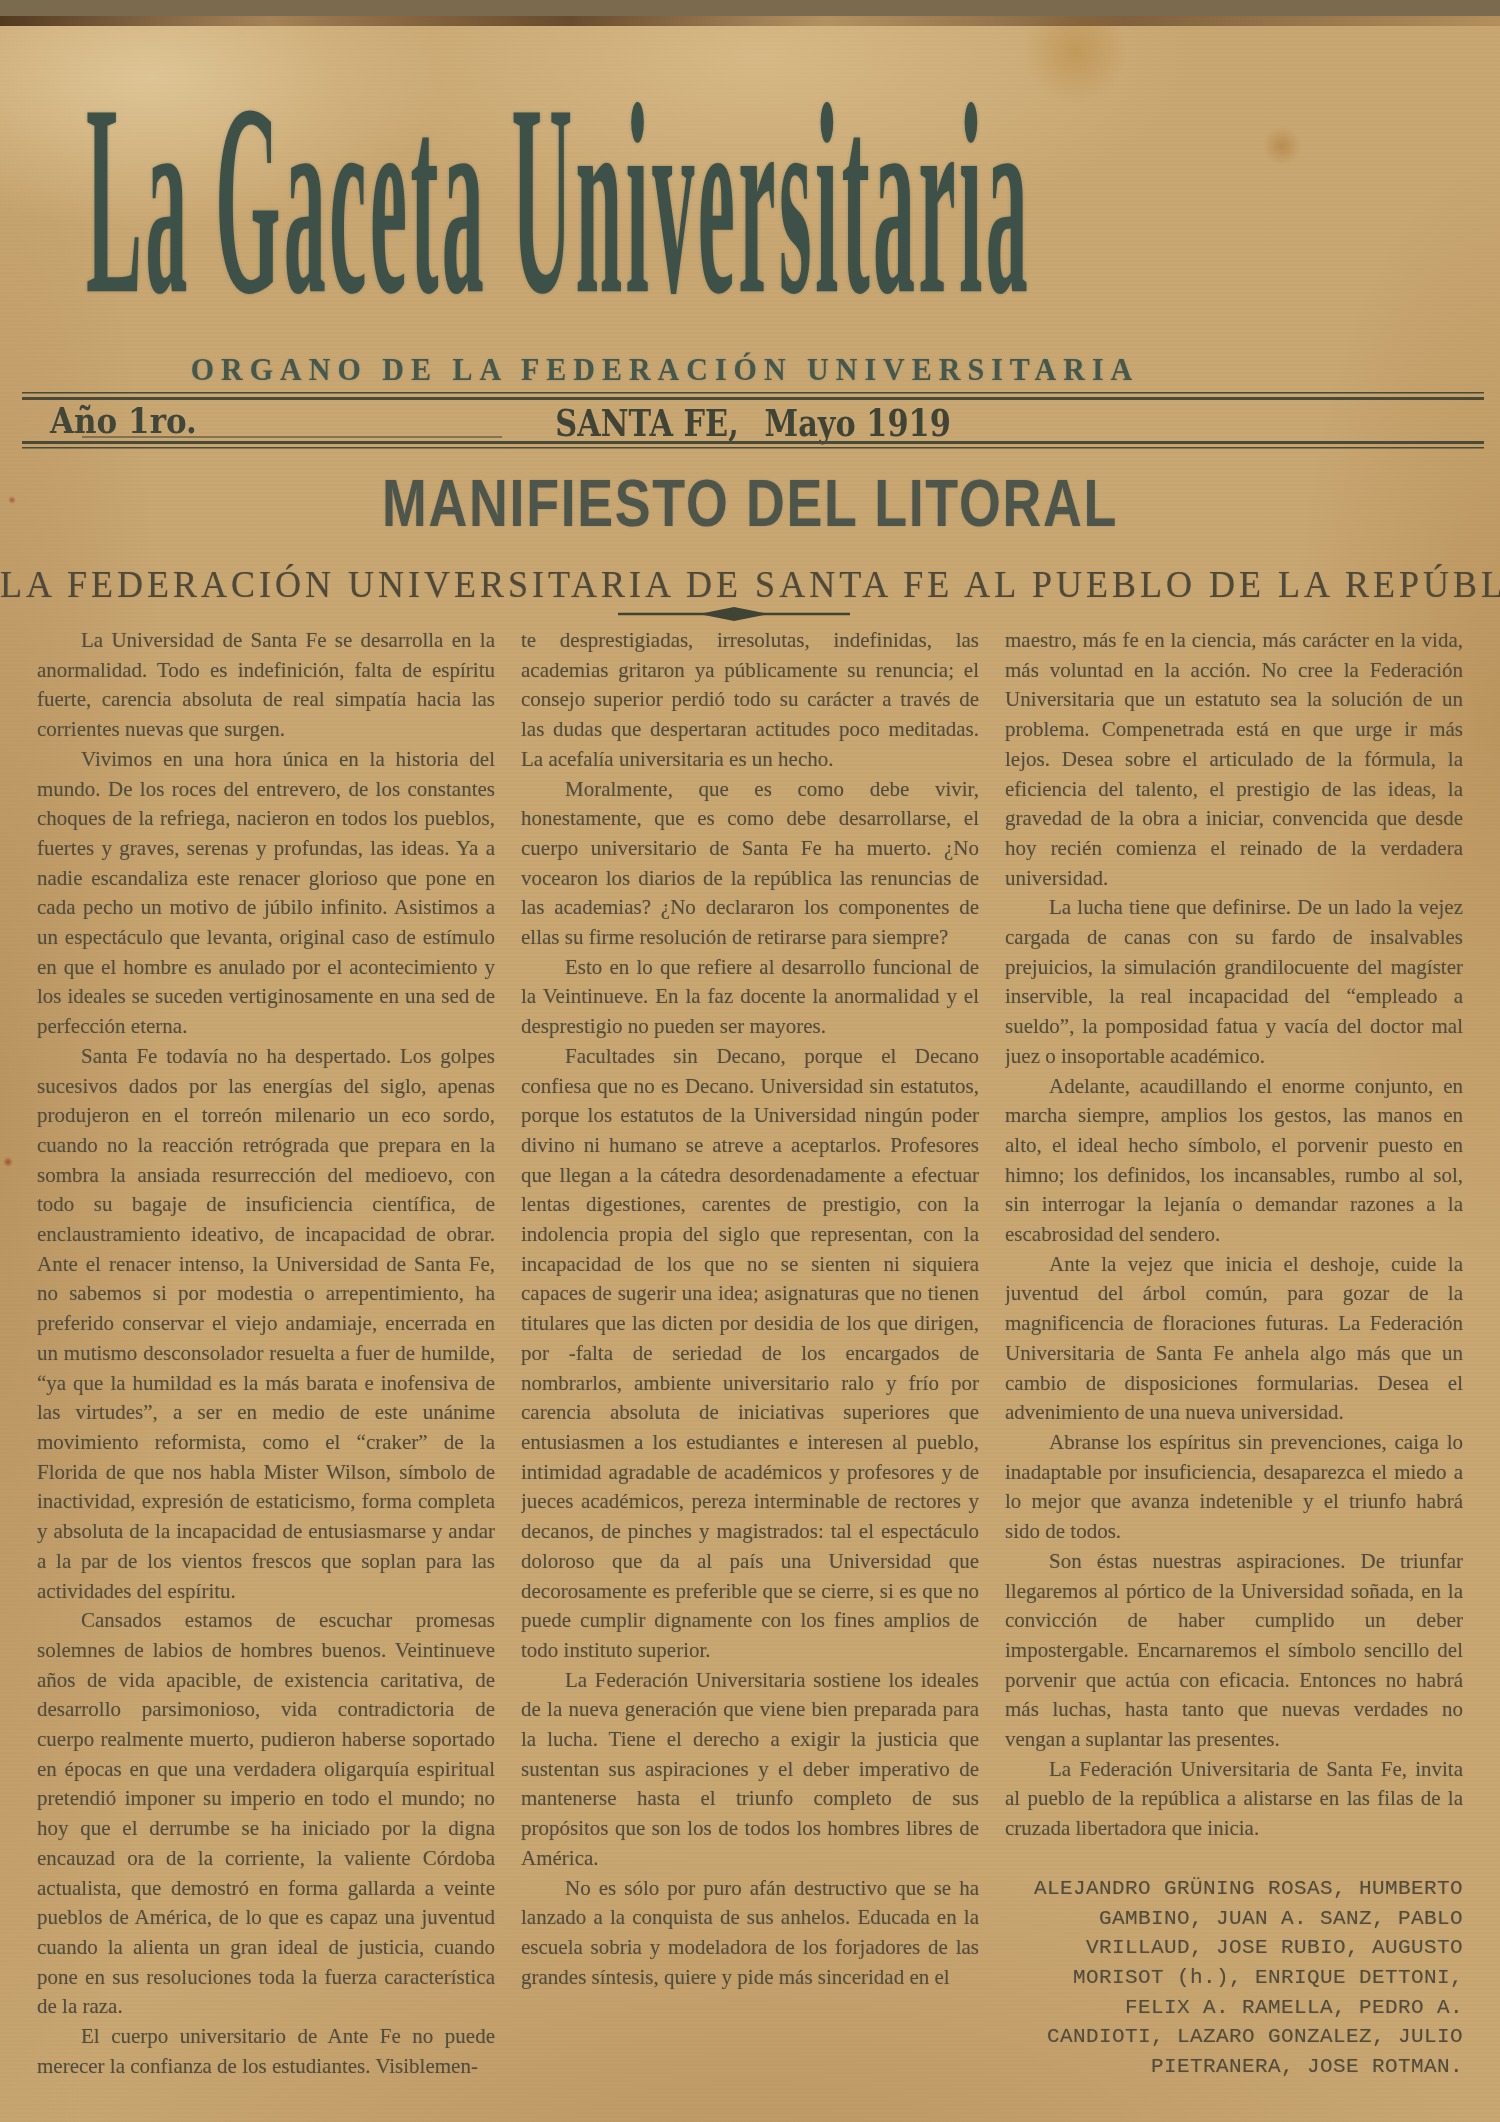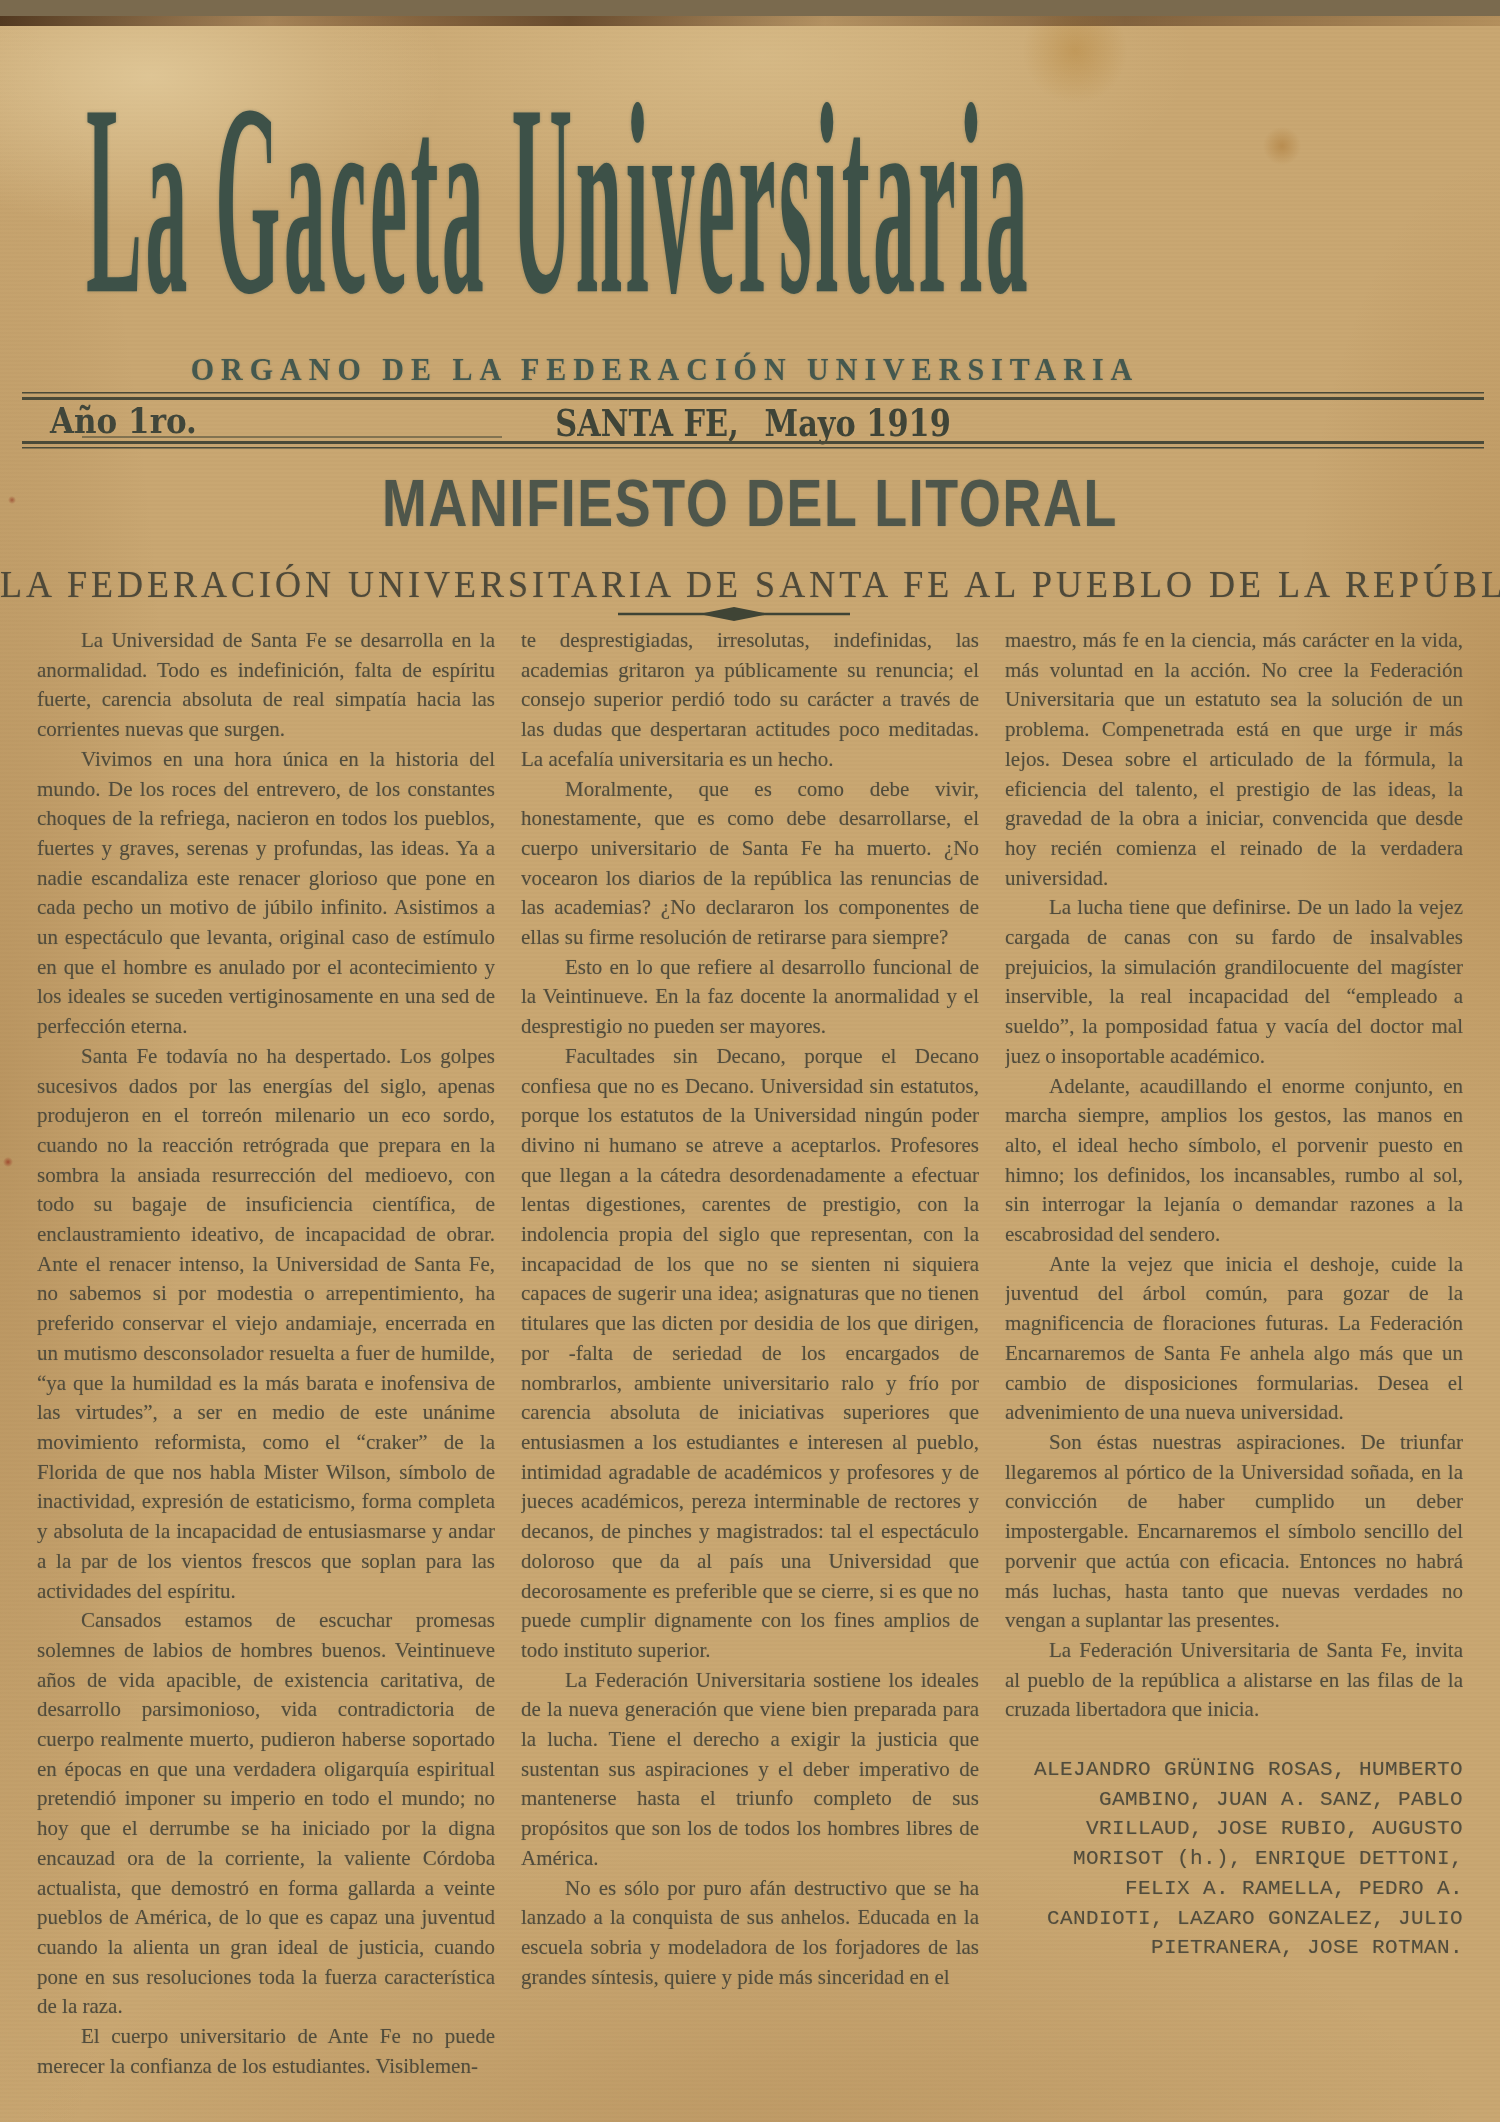--- a/index.html
+++ b/index.html
@@ -140,19 +140,20 @@
         <p class="para">Moralmente, que es como debe vivir, honestamente, que es como debe desarrollarse, el cuerpo universitario de Santa Fe ha muerto. ¿No vocearon los diarios de la república las renuncias de las academias? ¿No declararon los componentes de ellas su firme resolución de retirarse para siempre?</p>
         <p class="para">Esto en lo que refiere al desarrollo funcional de la Veintinueve. En la faz docente la anormalidad y el desprestigio no pueden ser mayores.</p>
         <p class="para">Facultades sin Decano, porque el Decano confiesa que no es Decano. Universidad sin estatutos, porque los estatutos de la Universidad ningún poder divino ni humano se atreve a aceptarlos. Profesores que llegan a la cátedra desordenadamente a efectuar lentas digestiones, carentes de prestigio, con la indolencia propia del siglo que representan, con la incapacidad de los que no se sienten ni siquiera capaces de sugerir una idea; asignaturas que no tienen titulares que las dicten por desidia de los que dirigen, por -falta de seriedad de los encargados de nombrarlos, ambiente universitario ralo y frío por carencia absoluta de iniciativas superiores que entusiasmen a los estudiantes e interesen al pueblo, intimidad agradable de académicos y profesores y de jueces académicos, pereza interminable de rectores y decanos, de pinches y magistrados: tal el espectáculo doloroso que da al país una Universidad que decorosamente es preferible que se cierre, si es que no puede cumplir dignamente con los fines amplios de todo instituto superior.</p>
         <p class="para">La Federación Universitaria sostiene los ideales de la nueva generación que viene bien preparada para la lucha. Tiene el derecho a exigir la justicia que sustentan sus aspiraciones y el deber imperativo de mantenerse hasta el triunfo completo de sus propósitos que son los de todos los hombres libres de América.</p>
         <p class="para">No es sólo por puro afán destructivo que se ha lanzado a la conquista de sus anhelos. Educada en la escuela sobria y modeladora de los forjadores de las grandes síntesis, quiere y pide más sinceridad en el</p>
       </div>
     <div class="col">
         <p class="para cont">maestro, más fe en la ciencia, más carácter en la vida, más voluntad en la acción. No cree la Federación Universitaria que un estatuto sea la solución de un problema. Compenetrada está en que urge ir más lejos. Desea sobre el articulado de la fórmula, la eficiencia del talento, el prestigio de las ideas, la gravedad de la obra a iniciar, convencida que desde hoy recién comienza el reinado de la verdadera universidad.</p>
         <p class="para">La lucha tiene que definirse. De un lado la vejez cargada de canas con su fardo de insalvables prejuicios, la simulación grandilocuente del magíster inservible, la real incapacidad del “empleado a sueldo”, la pomposidad fatua y vacía del doctor mal juez o insoportable académico.</p>
         <p class="para">Adelante, acaudillando el enorme conjunto, en marcha siempre, amplios los gestos, las manos en alto, el ideal hecho símbolo, el porvenir puesto en himno; los definidos, los incansables, rumbo al sol, sin interrogar la lejanía o demandar razones a la escabrosidad del sendero.</p>
-        <p class="para">Ante la vejez que inicia el deshoje, cuide la juventud del árbol común, para gozar de la magnificencia de floraciones futuras. La Federación Encarnaremos de Santa Fe anhela algo más que un cambio de disposiciones formularias. Desea el advenimiento de una nueva universidad.</p>
+        <p class="para">Ante la vejez que inicia el deshoje, cuide la juventud del árbol común, para gozar de la magnificencia de floraciones futuras. La Federación Universitaria de Santa Fe anhela algo más que un cambio de disposiciones formularias. Desea el advenimiento de una nueva universidad.</p>
+        <p class="para">Abranse los espíritus sin prevenciones, caiga lo inadaptable por insuficiencia, desaparezca el miedo a lo mejor que avanza indetenible y el triunfo habrá sido de todos.</p>
         <p class="para">Son éstas nuestras aspiraciones. De triunfar llegaremos al pórtico de la Universidad soñada, en la convicción de haber cumplido un deber impostergable. Encarnaremos el símbolo sencillo del porvenir que actúa con eficacia. Entonces no habrá más luchas, hasta tanto que nuevas verdades no vengan a suplantar las presentes.</p>
         <p class="para">La Federación Universitaria de Santa Fe, invita al pueblo de la república a alistarse en las filas de la cruzada libertadora que inicia.</p>
         <p class="para signatures">ALEJANDRO GRÜNING ROSAS, HUMBERTO GAMBINO, JUAN A. SANZ, PABLO VRILLAUD, JOSE RUBIO, AUGUSTO MORISOT (h.), ENRIQUE DETTONI, FELIX A. RAMELLA, PEDRO A. CANDIOTI, LAZARO GONZALEZ, JULIO PIETRANERA, JOSE ROTMAN.</p>
       </div>
   </main>
 </div>
 
 </body></html>

